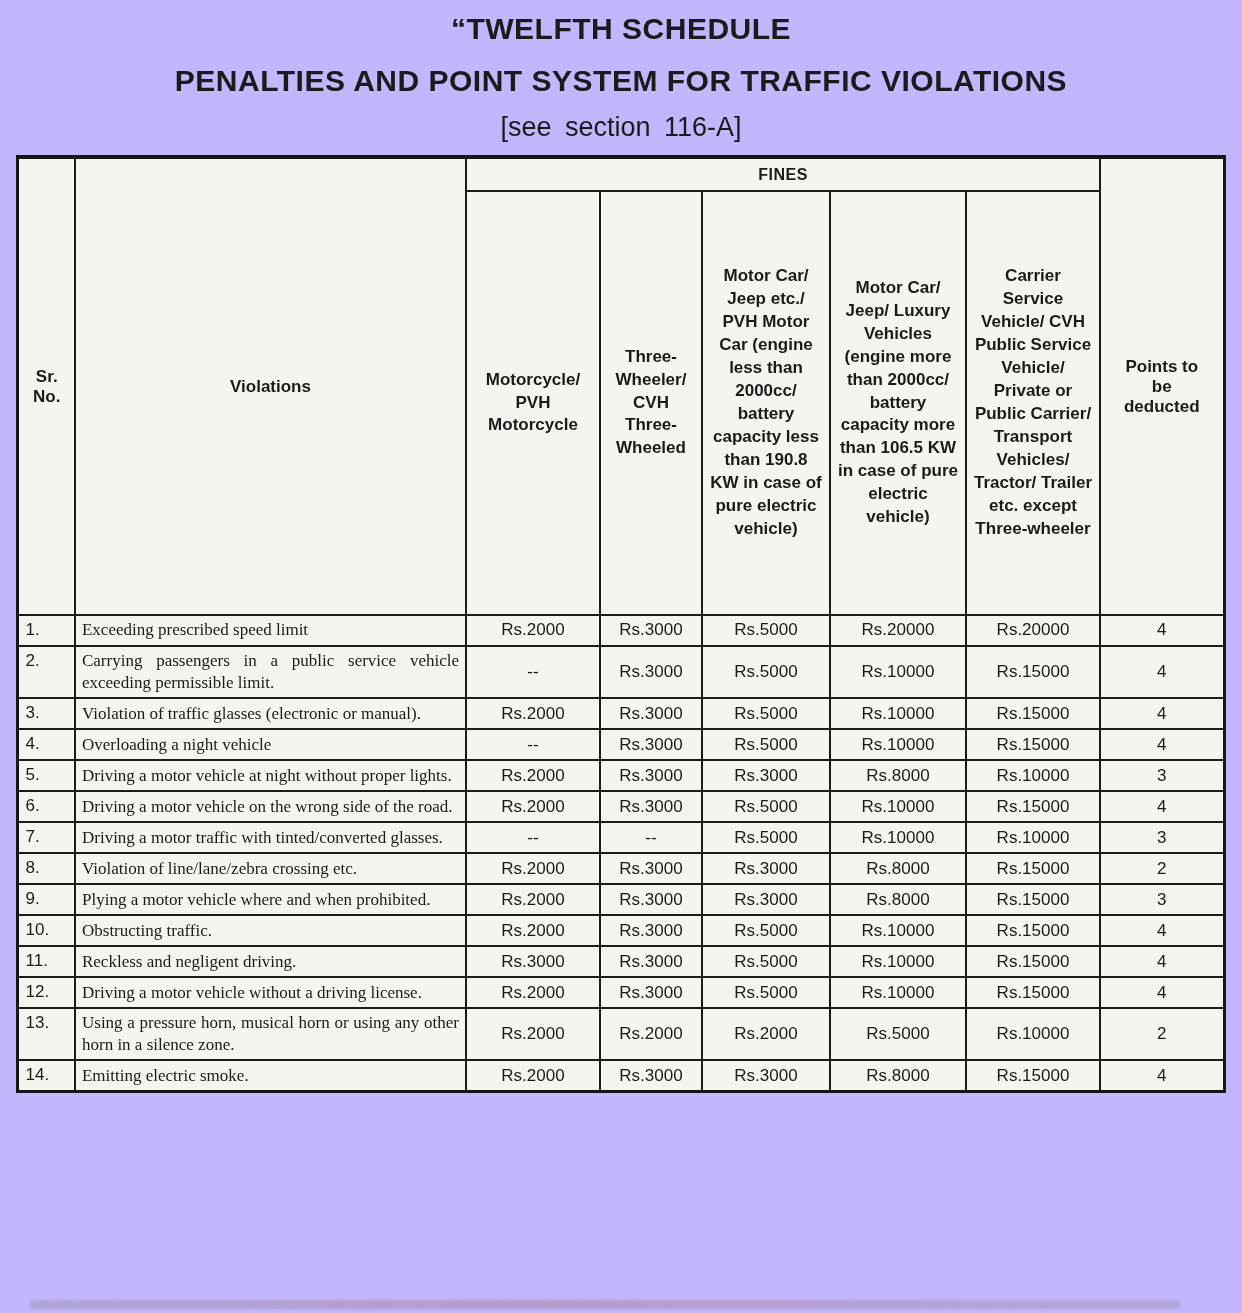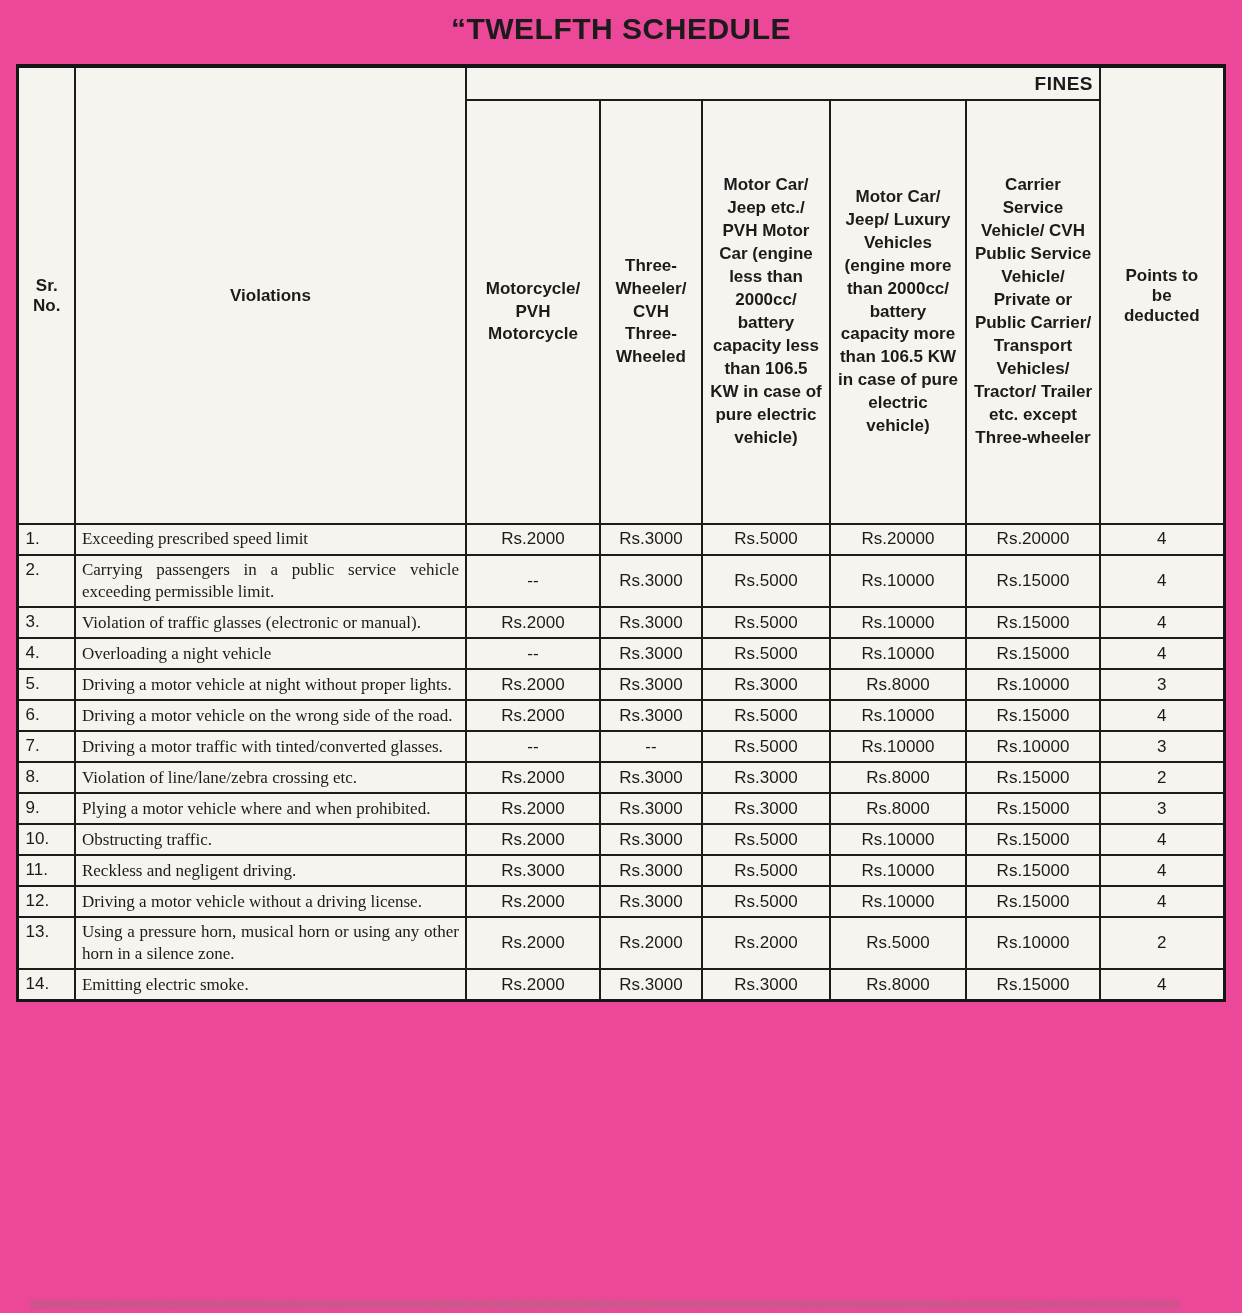--- a/index.html
+++ b/index.html
@@ -4,21 +4,21 @@
 <style>
   html, body {
     margin: 0;
     padding: 0;
     background: #e9e6df;
   }
   .page {
     position: relative;
     width: 1242px;
     height: 1313px;
-    background: #ec4899;
+    background: #c4b5fd;
     font-family: "Liberation Sans", sans-serif;
     color: #1b1b1b;
     overflow: hidden;
     box-sizing: border-box;
   }
   .titles {
     text-align: center;
     padding-top: 12px;
   }
   .title1 {
@@ -57,23 +57,22 @@
     border-top-width: 4px;
   }
   th {
     font-weight: 700;
     font-size: 17px;
     text-align: center;
     vertical-align: middle;
   }
   .fines-head {
     height: 34px;
-    font-size: 19px;
+    font-size: 16px;
     letter-spacing: 0.5px;
-    text-align: right;
   }
   .vehicle-head-row th {
     height: 424px;
     line-height: 1.35;
   }
   .pre-line { white-space: pre-line; }
   td {
     font-size: 17px;
     line-height: 1.3;
     vertical-align: middle;
@@ -104,20 +103,22 @@
     filter: blur(1px);
   }
 </style>
 </head>
 <body>
 
 <div class="page">
 
   <div class="titles">
     <div class="title1">“TWELFTH SCHEDULE</div>
+    <div class="title2">PENALTIES AND POINT SYSTEM FOR TRAFFIC VIOLATIONS</div>
+    <div class="title3">[see section 116-A]</div>
   </div>
 
   <table class="penalties">
     <colgroup>
       <col style="width:57px">
       <col style="width:391px">
       <col style="width:134px">
       <col style="width:102px">
       <col style="width:128px">
       <col style="width:136px">
@@ -130,21 +131,21 @@
 No.</th>
         <th rowspan="2">Violations</th>
         <th colspan="5" class="fines-head">FINES</th>
         <th rowspan="2" class="pre-line">Points to
 be
 deducted</th>
       </tr>
       <tr class="vehicle-head-row">
         <th>Motorcycle/ PVH Motorcycle</th>
         <th>Three-Wheeler/ CVH Three-Wheeled</th>
-        <th>Motor Car/ Jeep etc./ PVH Motor Car (engine less than 2000cc/ battery capacity less than 106.5 KW in case of pure electric vehicle)</th>
+        <th>Motor Car/ Jeep etc./ PVH Motor Car (engine less than 2000cc/ battery capacity less than 190.8 KW in case of pure electric vehicle)</th>
         <th>Motor Car/ Jeep/ Luxury Vehicles (engine more than 2000cc/ battery capacity more than 106.5 KW in case of pure electric vehicle)</th>
         <th>Carrier Service Vehicle/ CVH Public Service Vehicle/ Private or Public Carrier/ Transport Vehicles/ Tractor/ Trailer etc. except Three-wheeler</th>
       </tr>
     </thead>
     <tbody id="table-body">
         <tr>
           <td class="cell-sr">1.</td>
           <td class="cell-violation">Exceeding prescribed speed limit</td>
           <td class="cell-fine">Rs.2000</td>
           <td class="cell-fine">Rs.3000</td>

